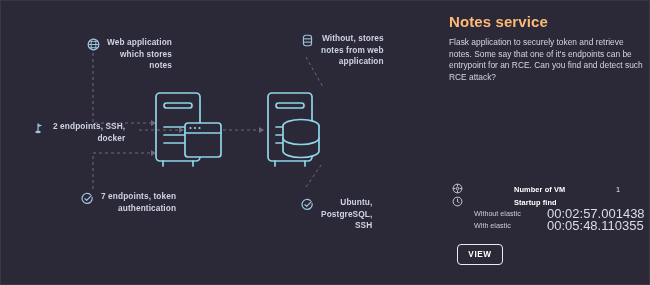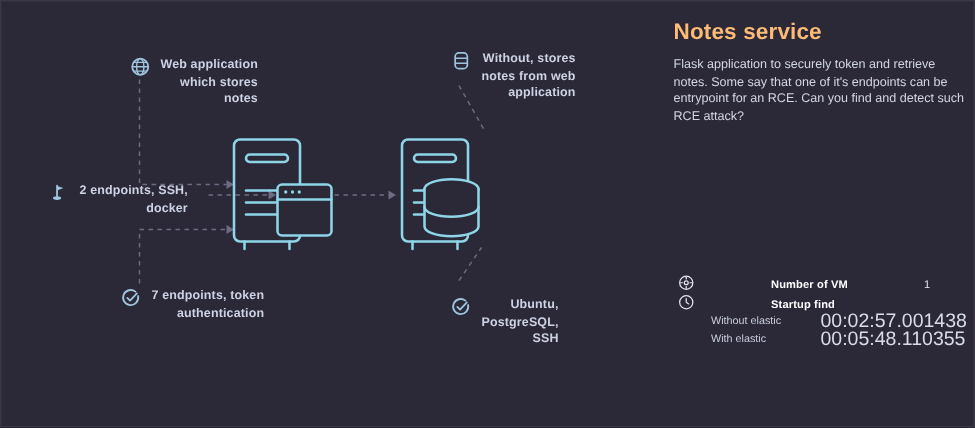--- a/index.html
+++ b/index.html
@@ -218,13 +218,14 @@
         <span class="sub-value">00:02:57.001438</span>
       </div>
 
       <div class="sub-row">
         <span class="sub-label">With elastic</span>
         <span class="sub-value">00:05:48.110355</span>
       </div>
     </div>
   </div>
 
+  <div id="view-btn">VIEW</div>
 </div>
 
 </body></html>

